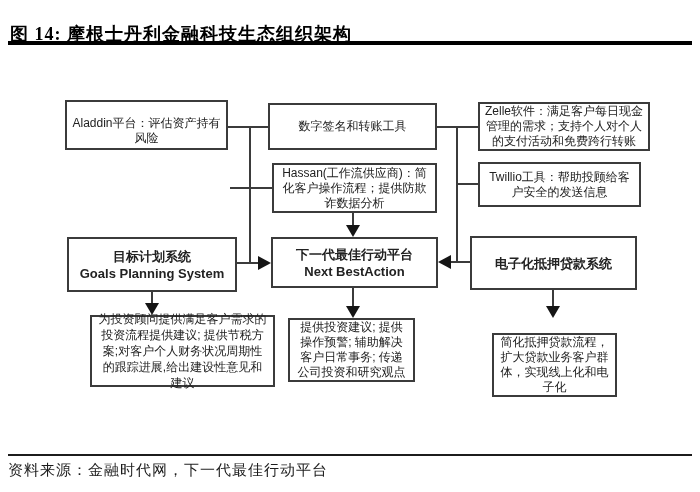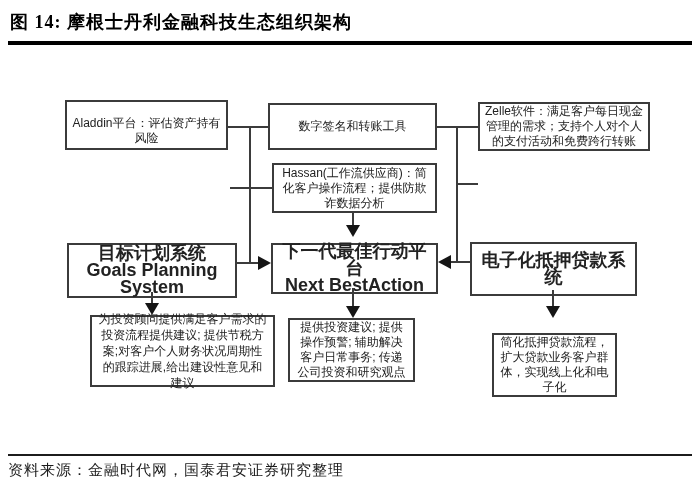--- a/index.html
+++ b/index.html
@@ -1,30 +1,30 @@
 <!DOCTYPE html>
 <html><head>
 <meta charset="utf-8">
 <style>
   html,body{margin:0;padding:0;background:#ffffff;}
   body{width:700px;height:492px;position:relative;overflow:hidden;
        font-family:"Liberation Sans","DejaVu Sans",sans-serif;color:#1a1a1a;}
   .stage{position:absolute;left:0;top:0;width:700px;height:492px;}
 
-  .fig-title{position:absolute;left:10px;top:10px;width:660px;
+  .fig-title{position:absolute;left:10px;top:22px;width:660px;
              font-family:"Liberation Serif","DejaVu Serif",serif;
              font-weight:bold;font-size:18px;letter-spacing:1px;color:#000;}
   .title-rule{position:absolute;left:8px;top:41px;width:684px;height:4px;background:#000;}
 
   .node{position:absolute;border:2px solid #3b3b3b;background:#fff;
         display:flex;align-items:center;justify-content:center;
         text-align:center;box-sizing:border-box;padding:2px 5px;
         font-size:12px;line-height:15px;color:#222;}
   .node .inner{width:100%;}
-  .bold{font-weight:bold;font-size:18px;line-height:17px;margin-top:6px;}
+  .bold{font-weight:bold;font-size:13px;line-height:17px;}
   .desc{font-size:12px;line-height:16px;}
 
   .line{position:absolute;background:#3b3b3b;}
   .arrow-right{position:absolute;width:0;height:0;
                border-top:7px solid transparent;border-bottom:7px solid transparent;
                border-left:13px solid #151515;}
   .arrow-left{position:absolute;width:0;height:0;
               border-top:7px solid transparent;border-bottom:7px solid transparent;
               border-right:13px solid #151515;}
   .arrow-down{position:absolute;width:0;height:0;
@@ -49,20 +49,23 @@
   </div>
   <div class="node" style="left:268px;top:103px;width:169px;height:47px;">
     <div class="inner">数字签名和转账工具</div>
   </div>
   <div class="node" style="left:478px;top:102px;width:172px;height:49px;line-height:15px;">
     <div class="inner">Zelle软件：满足客户每日现金管理的需求；支持个人对个人的支付活动和免费跨行转账</div>
   </div>
 
   <div class="node" style="left:272px;top:163px;width:165px;height:50px;">
     <div class="inner">Hassan(工作流供应商)：简化客户操作流程；提供防欺诈数据分析</div>
+  </div>
+  <div class="node" style="left:478px;top:162px;width:163px;height:45px;">
+    <div class="inner">Twillio工具：帮助投顾给客户安全的发送信息</div>
   </div>
 
   <div class="node bold" style="left:67px;top:237px;width:170px;height:55px;">
     <div class="inner">
       <div>目标计划系统</div>
       <div>Goals Planning System</div>
     </div>
   </div>
   <div class="node bold" style="left:271px;top:237px;width:167px;height:51px;">
     <div class="inner">
@@ -102,15 +105,15 @@
   <div class="line" style="left:151px;top:292px;width:2px;height:12px;"></div>
   <div class="arrow-down" style="left:145px;top:303px;"></div>
 
   <div class="line" style="left:352px;top:288px;width:2px;height:19px;"></div>
   <div class="arrow-down" style="left:346px;top:306px;"></div>
 
   <div class="line" style="left:552px;top:290px;width:2px;height:17px;"></div>
   <div class="arrow-down" style="left:546px;top:306px;"></div>
 
   <div class="bottom-rule"></div>
-  <div class="source">资料来源：金融时代网，国泰君安证券研究整理</div>
+  <div class="source">资料来源：金融时代网，下一代最佳行动平台</div>
 
 </div>
 
 </body></html>

